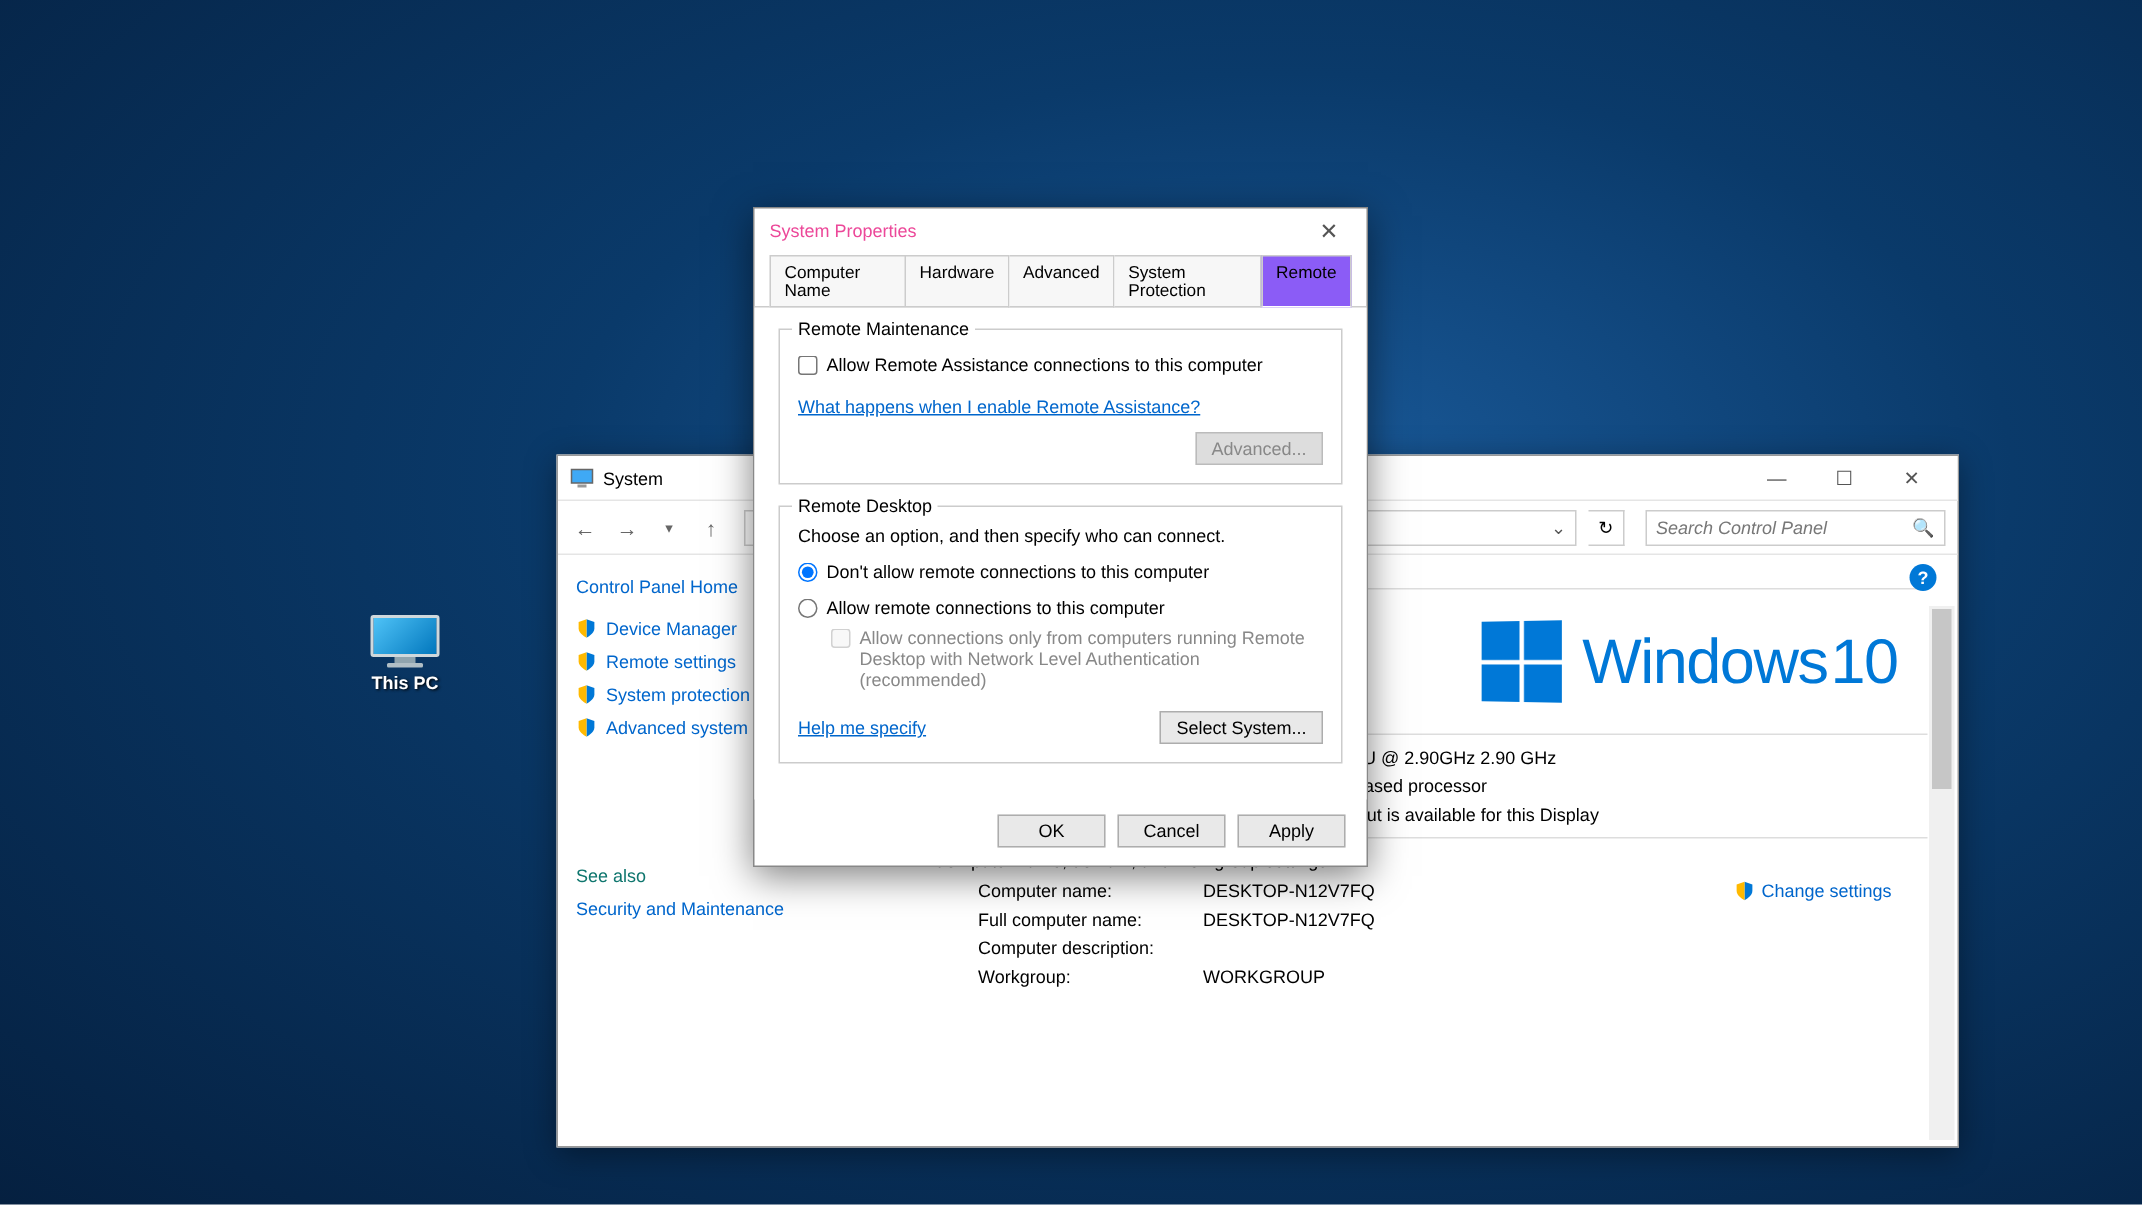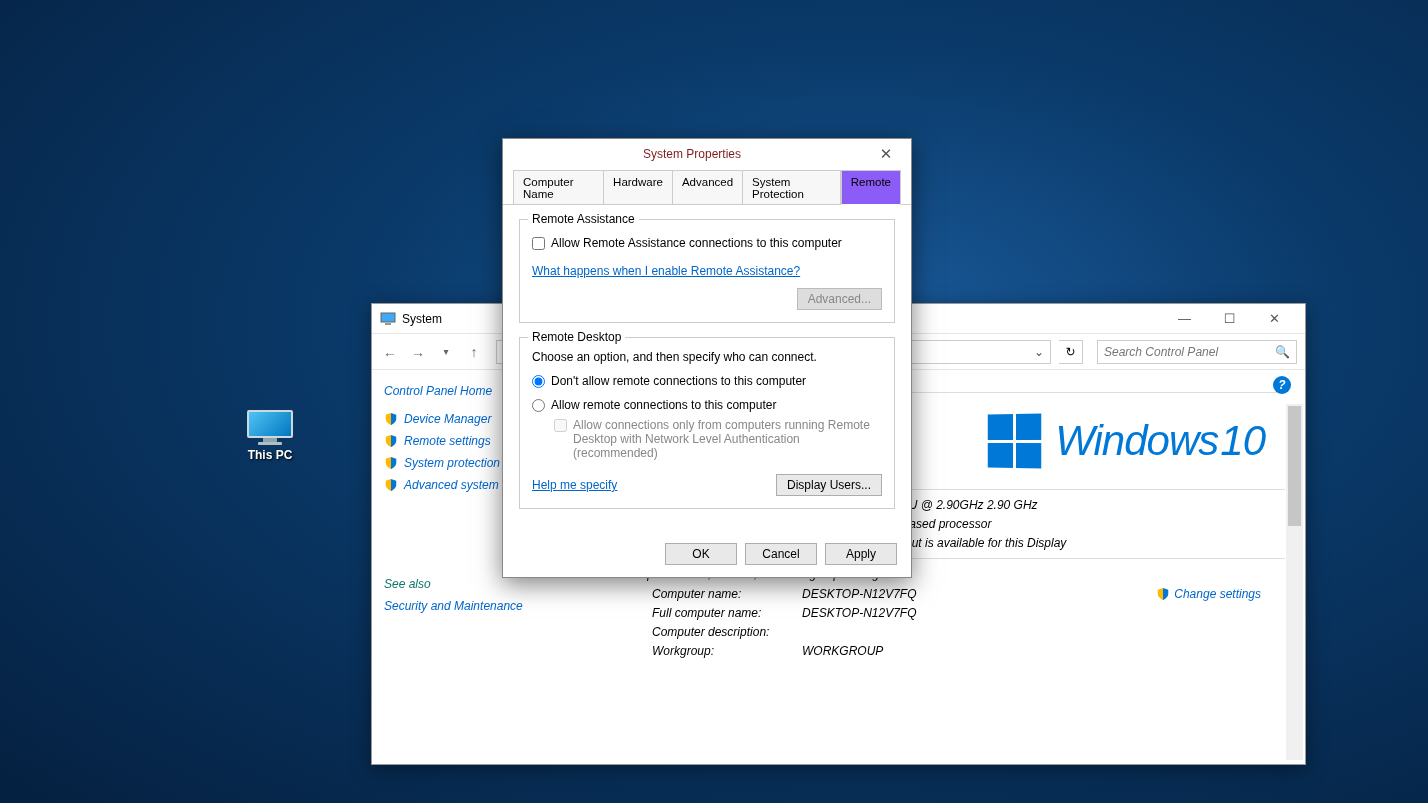--- a/index.html
+++ b/index.html
@@ -33,21 +33,21 @@
 
   .sys-nav { height: 36px; display:flex; align-items:center; padding:0 8px; gap:8px; border-bottom:1px solid #e5e5e5; }
   .sys-nav .arrow { width:20px; text-align:center; color:#666; font-size:14px; cursor:pointer; }
   .sys-nav .addressbar { flex:1; height:24px; border:1px solid #ccc; display:flex; align-items:center; padding:0 6px; gap:6px; background:#fff; margin-left:4px; }
   .sys-nav .addressbar .pc-icon { width:16px; height:12px; background:linear-gradient(135deg,#4fc3f7,#0277bd); border:1px solid #888; }
   .sys-nav .addressbar .chev { color:#555; }
   .sys-nav .refresh { width:24px; height:24px; border:1px solid #ccc; display:flex; align-items:center; justify-content:center; cursor:pointer; border-left:none; }
   .sys-nav .searchbox { width:200px; height:24px; border:1px solid #ccc; display:flex; align-items:center; padding:0 6px; margin-left:6px; color:#777; font-style:italic; position:relative; }
   .sys-nav .searchbox .mag { position:absolute; right:6px; color:#555; font-style:normal; }
 
-  .sys-body { flex:1; display:flex; overflow:hidden; position:relative;font-style:italic; }
+  .sys-body { flex:1; display:flex; overflow:hidden; position:relative; }
   .sys-side { width:190px; padding:14px 12px; }
   .sys-side .home { color:#0066cc; font-size:12px; margin-bottom:14px; }
   .sys-side .link { display:flex; align-items:center; gap:6px; color:#0066cc; font-size:12px; margin:8px 0; cursor:pointer; }
   .shield { width:14px; height:14px; display:inline-block; }
   .sys-side .seealso-head { color:#0f766e; font-size:12px; margin-top:85px; margin-bottom:8px; }
 
   .sys-main { flex:1; padding:14px 20px 10px 60px; position:relative; overflow:hidden; }
   .help-q { position:absolute; right:14px; top:6px; width:18px; height:18px; border-radius:50%; background:#0078d7; color:#fff; font-weight:bold; text-align:center; line-height:18px; font-size:12px; cursor:pointer; }
   .sys-main hr { border:none; border-top:1px solid #ddd; margin:8px 0; }
   .winlogo-row { display:flex; align-items:center; justify-content:flex-end; padding-right:20px; margin-bottom:6px; height:80px; }
@@ -63,21 +63,21 @@
   .section-head { font-size:12px; margin:4px 0 6px 0; }
   .change-settings { color:#0066cc; font-size:12px; cursor:pointer; display:flex; align-items:center; gap:4px; position:absolute; }
 
   
   .dlg {
     position:absolute; left:502px; top:138px; width:410px;
     background:#fff; border:1px solid #888; box-shadow:0 6px 24px rgba(0,0,0,0.5);
     font-size:12px;
   }
   .dlg-titlebar { height:30px; display:flex; align-items:center; padding:0 10px; }
-  .dlg-titlebar .title { flex:1; color:#7f1d1d;text-align:center; }
+  .dlg-titlebar .title { flex:1; color:#ec4899; }
   .dlg-titlebar .x { width:30px; text-align:center; font-size:15px; color:#555; cursor:pointer; }
   .dlg-tabs { display:flex; padding:0 10px; border-bottom:1px solid #ccc; position:relative; }
   .dlg-tab { padding:5px 9px 4px; font-size:11.5px; border:1px solid transparent; border-bottom:none; cursor:pointer; background:#f7f7f7; margin-right:0px; position:relative; top:1px; border:1px solid #ccc; border-bottom:1px solid #ccc; }
   .dlg-tab + .dlg-tab { border-left:none; }
   .dlg-tab.active { background:#8b5cf6; border:1px solid #ccc; border-bottom:1px solid #fff; z-index:1; }
   .dlg-content { padding:14px 16px 10px; background:#fff; }
   .groupbox { border:1px solid #ccc; padding:12px 12px 12px; margin-bottom:14px; position:relative; }
   .groupbox .legend { position:absolute; top:-8px; left:8px; background:#fff; padding:0 4px; font-size:12px; }
   .chk, .rdo { display:flex; align-items:flex-start; gap:6px; margin:4px 0; }
   .chk input, .rdo input { margin-top:1px; }
@@ -242,21 +242,21 @@
   </div>
   <div class="dlg-tabs">
     <div class="dlg-tab">Computer Name</div>
     <div class="dlg-tab">Hardware</div>
     <div class="dlg-tab">Advanced</div>
     <div class="dlg-tab">System Protection</div>
     <div class="dlg-tab active">Remote</div>
   </div>
   <div class="dlg-content">
     <div class="groupbox">
-      <div class="legend">Remote Assistance</div>
+      <div class="legend">Remote Maintenance</div>
       <label class="chk">
         <input type="checkbox" style="">
         <span>Allow Remote Assistance connections to this computer</span>
       </label>
       <div style="margin-top:14px">
         <span class="linklike">What happens when I enable Remote Assistance?</span>
       </div>
       <div class="inner-right">
         <button class="wbtn" disabled="">Advanced...</button>
       </div>
@@ -272,21 +272,21 @@
       <label class="rdo" style="margin-top:10px">
         <input type="radio" name="rd" style="">
         <span>Allow remote connections to this computer</span>
       </label>
       <label class="chk indent" style="margin-top:6px">
         <input type="checkbox" disabled="" style="">
         <span>Allow connections only from computers running Remote Desktop with Network Level Authentication (recommended)</span>
       </label>
       <div style="display:flex; justify-content:space-between; align-items:center; margin-top:14px">
         <span class="linklike">Help me specify</span>
-        <button class="wbtn">Display Users...</button>
+        <button class="wbtn">Select System...</button>
       </div>
     </div>
   </div>
   <div class="btn-row">
     <button class="wbtn">OK</button>
     <button class="wbtn">Cancel</button>
     <button class="wbtn">Apply</button>
   </div>
 </div>
 

